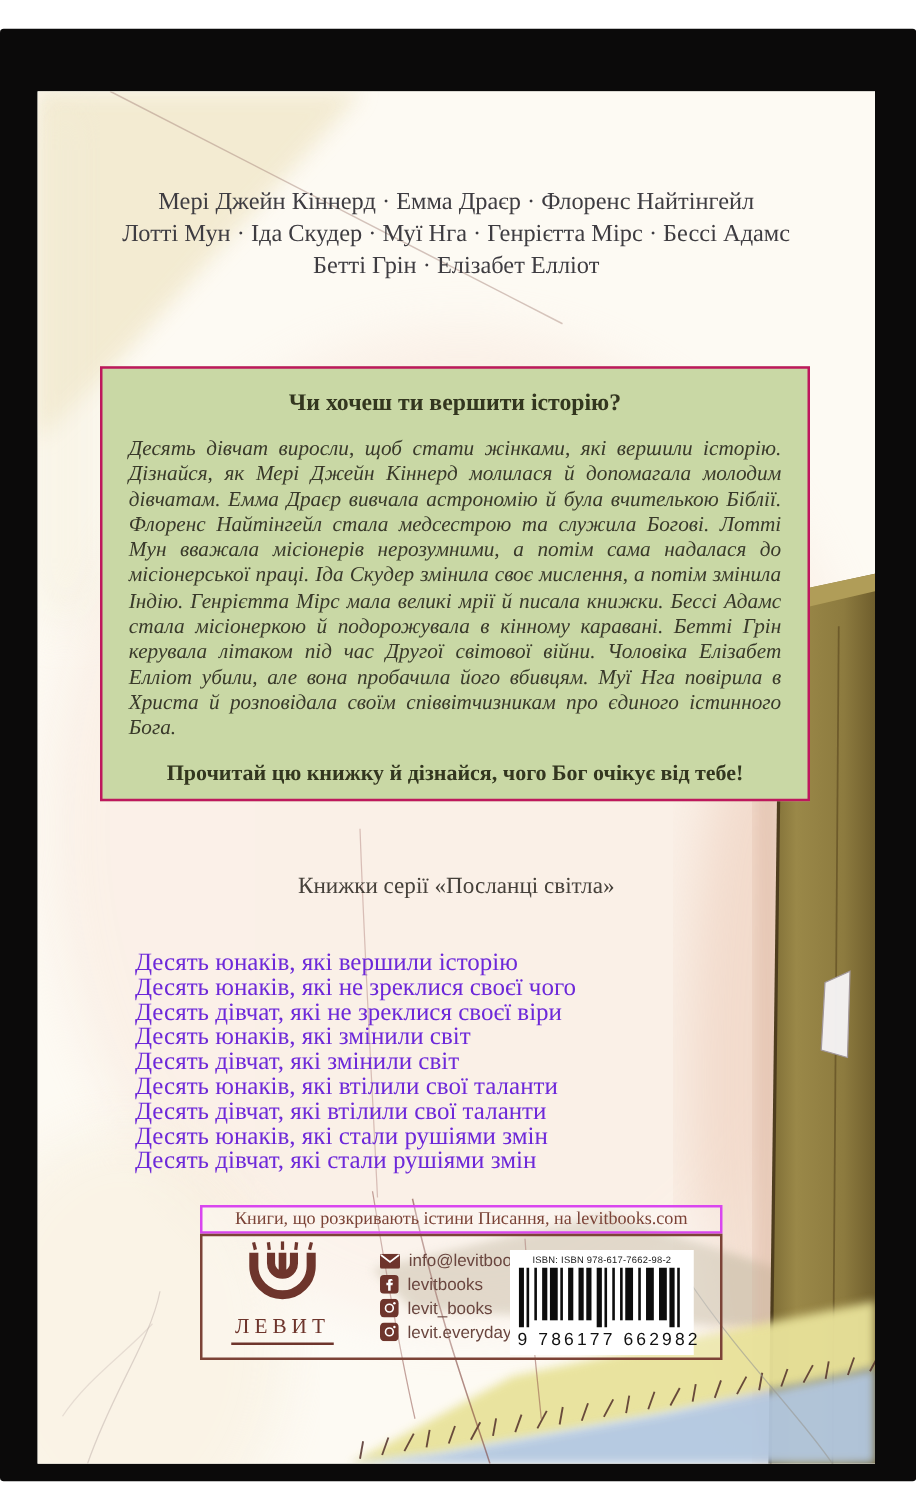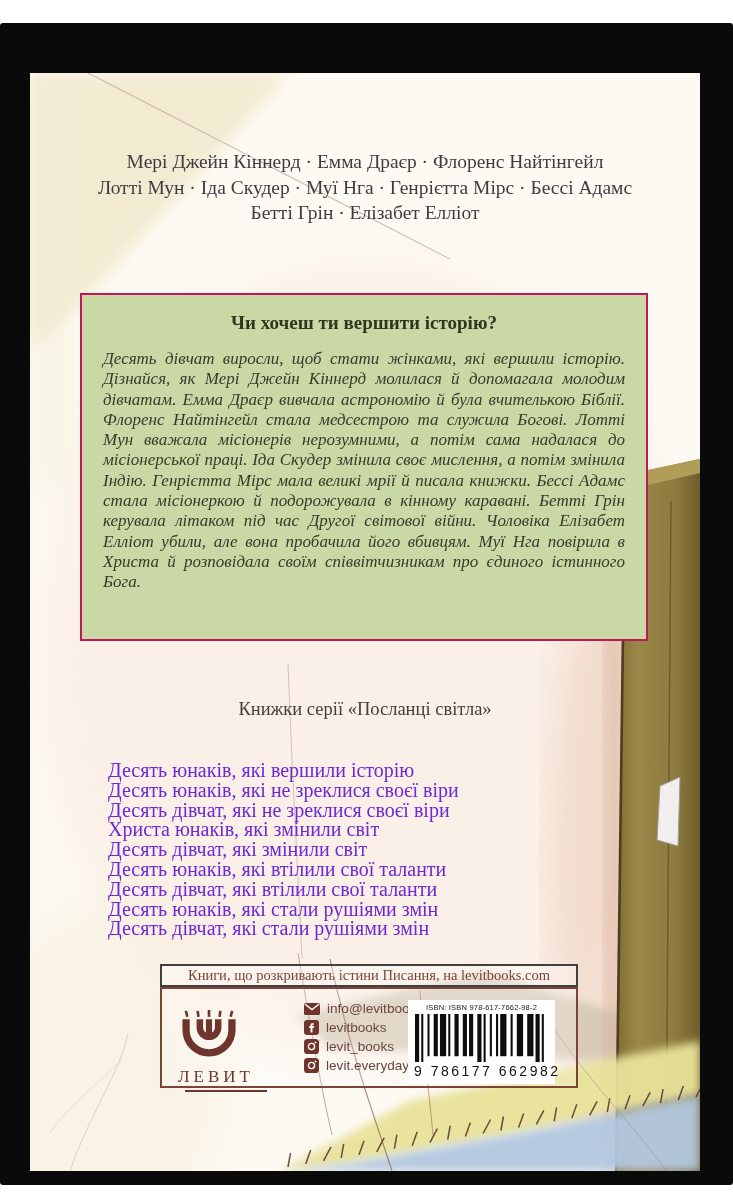--- a/index.html
+++ b/index.html
@@ -44,34 +44,34 @@
     position:absolute;left:0;top:626px;width:670px;text-align:center;
     font-size:18.5px;color:#45403a;z-index:2;
   }
   .series-list{
     position:absolute;left:78px;top:688px;width:480px;z-index:2;
     font-size:20px;line-height:19.8px;color:#6d28d9;
   }
 
   .slogan-box{
     position:absolute;left:130px;top:891px;width:418px;height:23px;
-    box-sizing:border-box;border:2px solid #404040;background:rgba(255,255,255,.30);
+    box-sizing:border-box;border:2px solid #d946ef;background:rgba(255,255,255,.30);
     text-align:center;z-index:2;
   }
   .slogan-box span{
     font-size:14.5px;line-height:19px;color:#7b4337;
   }
 
   .footer-box{
     position:absolute;left:130px;top:914px;width:418px;height:101px;
     box-sizing:border-box;border:2px solid #7c4337;background:rgba(255,255,255,.22);
     z-index:2;
   }
   .logo-block{
-    position:absolute;left:16px;top:21px;width:96px;text-align:left;color:#6e352c;
+    position:absolute;left:16px;top:4px;width:96px;text-align:center;color:#6e352c;
   }
   .publisher{
     font-size:17px;letter-spacing:4px;margin-top:1px;color:#6e352c;
   }
   .publisher-rule{height:1.6px;background:#6e352c;width:82px;margin:3px auto 0;}
 
   .contacts{
     position:absolute;left:142px;top:12px;width:130px;
     display:flex;flex-direction:column;gap:3.2px;
   }
@@ -187,28 +187,29 @@
 
     <div class="authors">
       <div>Мері Джейн Кіннерд · Емма Драєр · Флоренс Найтінгейл</div>
       <div>Лотті Мун · Іда Скудер · Муї Нга · Генрієтта Мірс · Бессі Адамс</div>
       <div>Бетті Грін · Елізабет Елліот</div>
     </div>
 
     <div class="promo">
       <p class="heading">Чи хочеш ти вершити історію?</p>
       <p class="body">Десять дівчат виросли, щоб стати жінками, які вершили історію. Дізнайся, як Мері Джейн Кіннерд молилася й допомагала молодим дівчатам. Емма Драєр вивчала астрономію й була вчителькою Біблії. Флоренс Найтінгейл стала медсестрою та служила Богові. Лотті Мун вважала місіонерів нерозумними, а потім сама надалася до місіонерської праці. Іда Скудер змінила своє мислення, а потім змінила Індію. Генрієтта Мірс мала великі мрії й писала книжки. Бессі Адамс стала місіонеркою й подорожувала в кінному каравані. Бетті Грін керувала літаком під час Другої світової війни. Чоловіка Елізабет Елліот убили, але вона пробачила його вбивцям. Муї Нга повірила в Христа й розповідала своїм співвітчизникам про єдиного істинного Бога.</p>
+      <p class="cta">Прочитай цю книжку й дізнайся, чого Бог очікує від тебе!</p>
     </div>
 
     <div class="series-title">Книжки серії «Посланці світла»</div>
     <div class="series-list">
       <div>Десять юнаків, які вершили історію</div>
-      <div>Десять юнаків, які не зреклися своєї віри</div>
+      <div>Десять юнаків, які не зреклися своєї чого</div>
       <div>Десять дівчат, які не зреклися своєї віри</div>
-      <div>Христа юнаків, які змінили світ</div>
+      <div>Десять юнаків, які змінили світ</div>
       <div>Десять дівчат, які змінили світ</div>
       <div>Десять юнаків, які втілили свої таланти</div>
       <div>Десять дівчат, які втілили свої таланти</div>
       <div>Десять юнаків, які стали рушіями змін</div>
       <div>Десять дівчат, які стали рушіями змін</div>
     </div>
 
     <div class="slogan-box">
       <span>Книги, що розкривають істини Писання, на levitbooks.com</span>
     </div>

